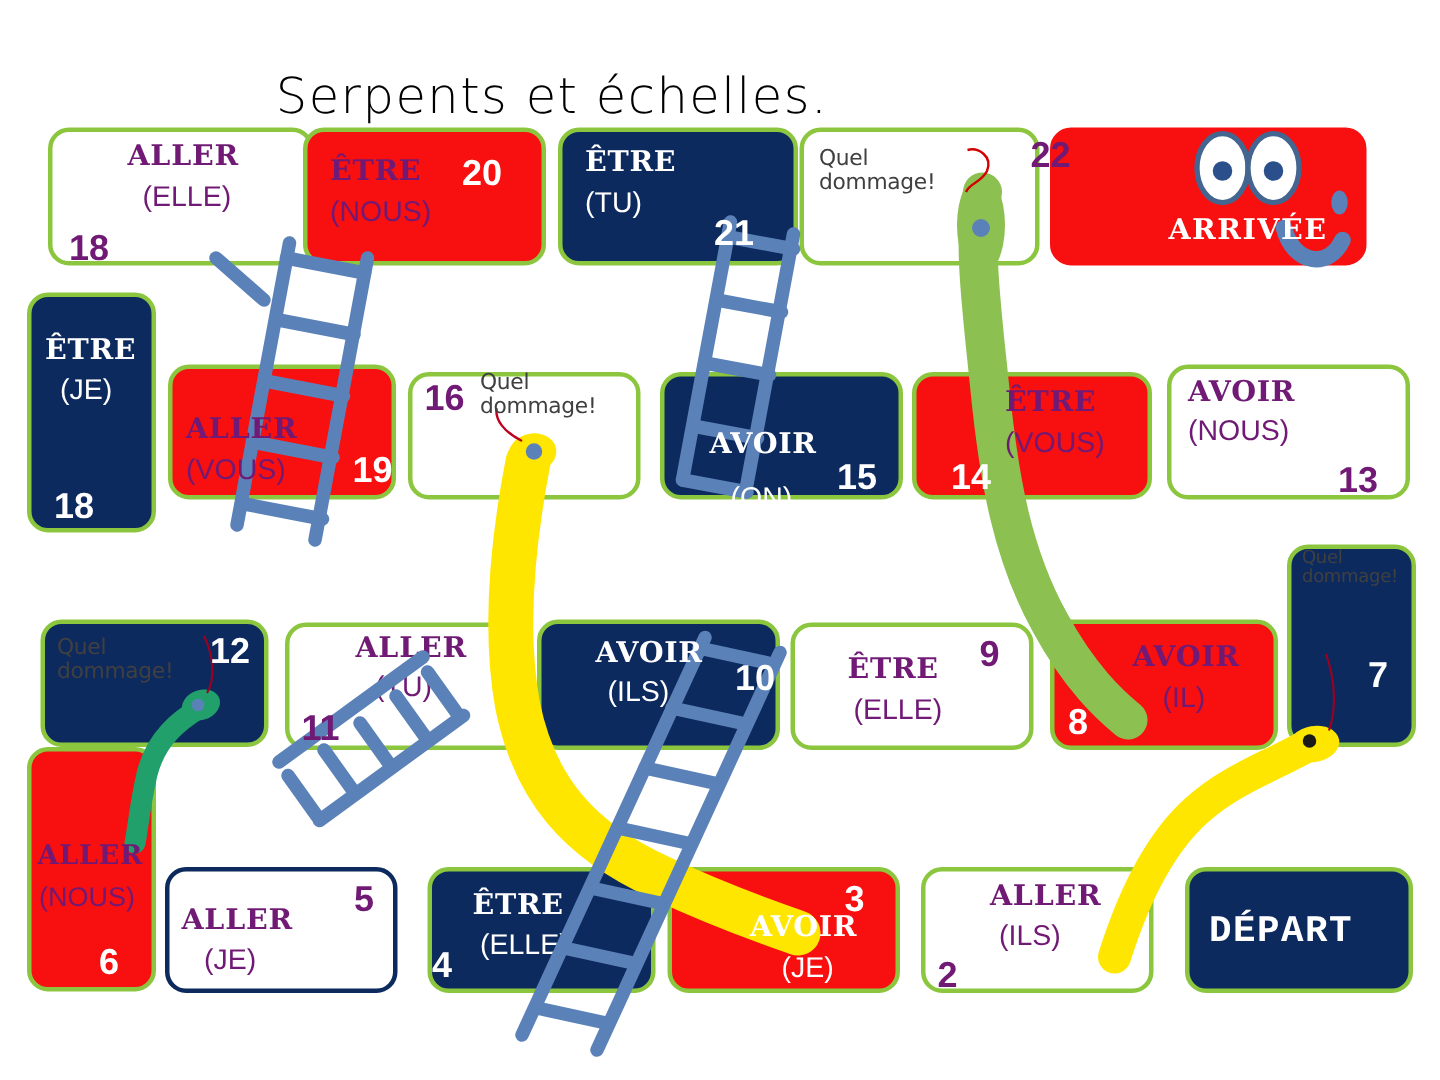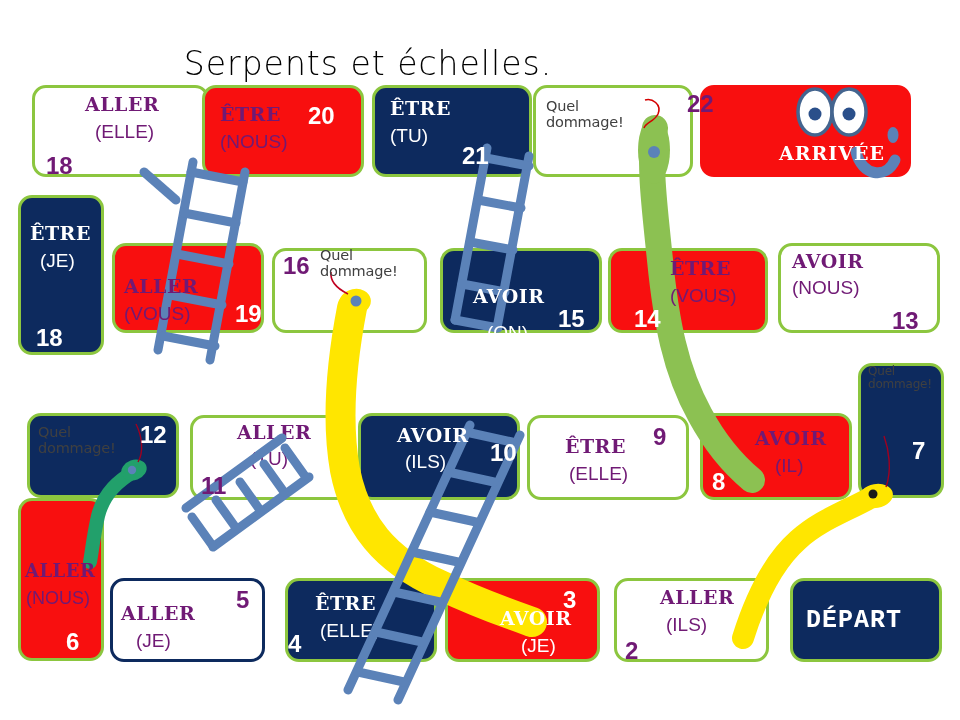--- a/index.html
+++ b/index.html
@@ -169,21 +169,21 @@
   <div class="num t-black" style="left:46px; top:152px; z-index:6;">18</div>
 
   <div class="cell red" style="left:202px; top:85px; width:162px; height:92px;"></div>
   <div class="verb t-black" style="left:220px; top:103px; z-index:6;">ÊTRE</div>
   <div class="pron t-black" style="left:220px; top:131px; z-index:6;">(NOUS)</div>
   <div class="num t-white" style="left:308px; top:102px; z-index:6;">20</div>
 
   <div class="cell navy" style="left:372px; top:85px; width:160px; height:92px;"></div>
   <div class="verb t-white" style="left:390px; top:97px; z-index:6;">ÊTRE</div>
   <div class="pron t-white" style="left:390px; top:125px; z-index:6;">(TU)</div>
-  <div class="num t-white" style="left:462px; top:142px; z-index:10;">21</div>
+  <div class="num t-white" style="left:476px; top:142px; z-index:10;">21</div>
 
   <div class="cell white" style="left:533px; top:85px; width:160px; height:92px;"></div>
   <div class="dommage" style="left:546px; top:99px;">
     <span>Quel</span><br>
     <span>dommage!</span>
   </div>
   <div class="num t-black" style="left:655px; top:90px; z-index:10;margin-left:32px;">22</div>
 
   <div class="cell red" style="left:700px; top:85px; width:211px; height:92px; border-color:#f80f0f;"></div>
   <div class="arrivee-label" style="left:779px; top:142px; z-index:13;">ARRIVÉE</div>

